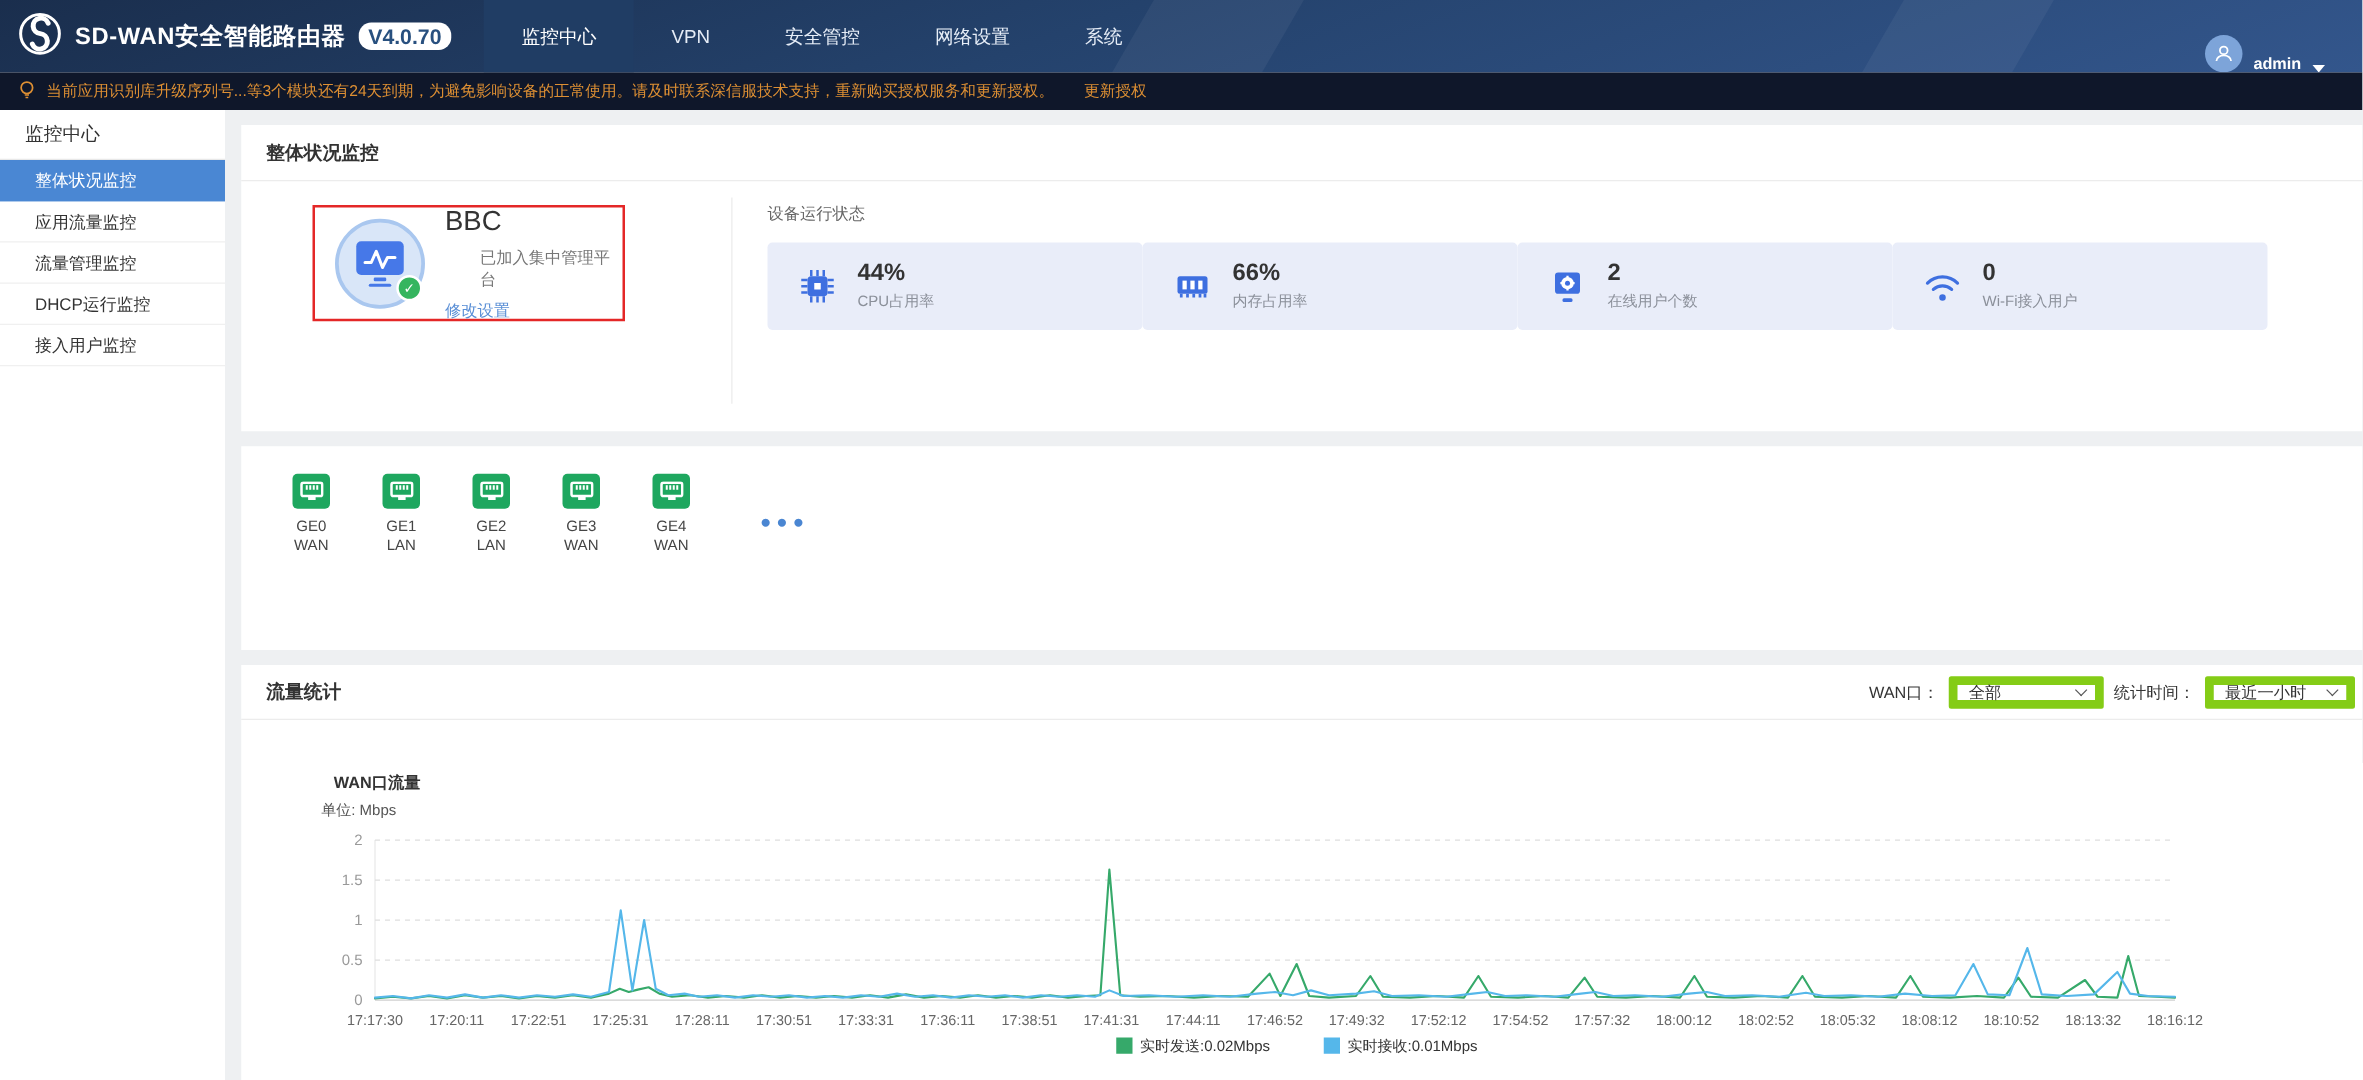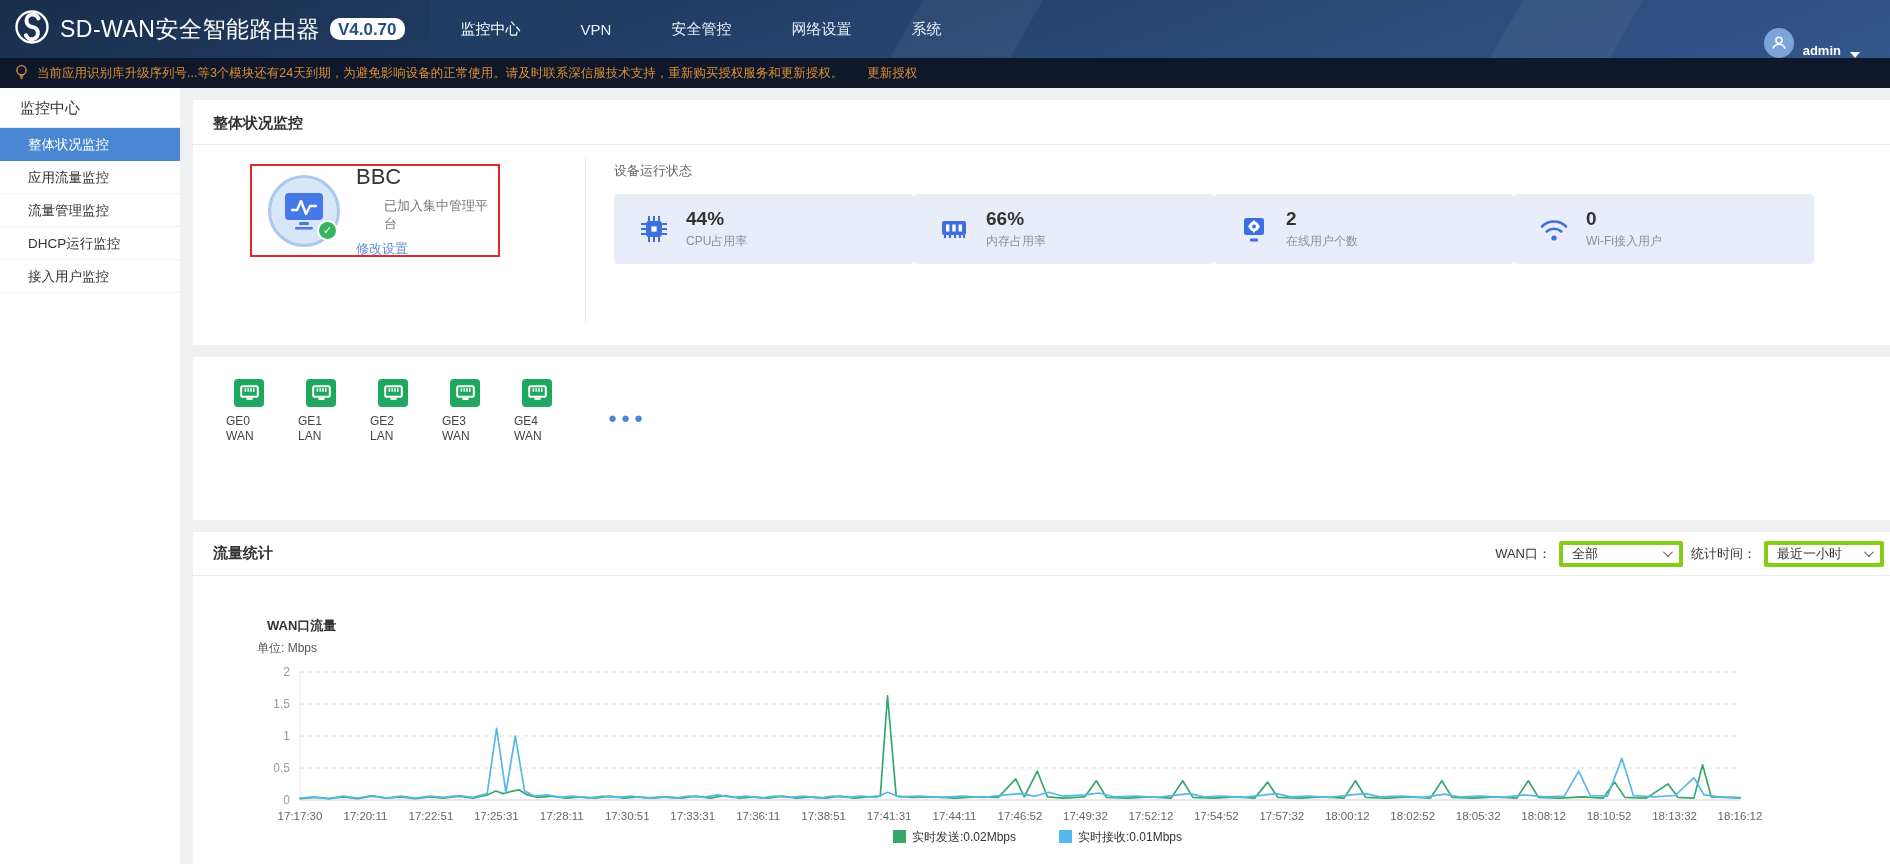--- a/index.html
+++ b/index.html
@@ -6,21 +6,21 @@
   html,body { width:1890px; height:864px; overflow:hidden; }
   body { position:relative; font-family:"Liberation Sans","DejaVu Sans",sans-serif; background:#eef0f2; }
 
   
   .navbar { position:absolute; top:0; left:0; right:0; height:58px;
     background:linear-gradient(160deg,#1a2e4d 0%,#24426c 45%,#33568c 100%);
     display:flex; align-items:stretch; color:#fff; overflow:hidden; }
   .nav-streak { position:absolute; top:-20px; width:120px; height:120px;
     background:rgba(255,255,255,0.05); transform:skewX(-30deg); pointer-events:none; }
   .brand { display:flex; align-items:center; gap:10px; padding:0 26px 0 14px; }
-  .brand-title { font-size:23px; font-weight:400; letter-spacing:.5px; white-space:nowrap; }
+  .brand-title { font-size:19px; font-weight:700; letter-spacing:.5px; white-space:nowrap; }
   .version-badge { background:#fff; color:#28507f; font-size:17px; font-weight:bold;
     border-radius:10px; padding:2.5px 8px; line-height:1; }
   .nav-tabs { display:flex; align-items:stretch; }
   .nav-tab { padding:0 30px; display:flex; align-items:center; font-size:15px;
     color:#e6edf7; cursor:pointer; white-space:nowrap; }
   .nav-tab.active { background:#203d64; color:#fff; }
   .nav-user { margin-left:auto; display:flex; align-items:flex-end; gap:9px; padding-right:30px; cursor:pointer; }
   .avatar { width:30px; height:30px; border-radius:50%; background:#7da4d9;
     display:flex; align-items:center; justify-content:center; }
   .nav-user-name { font-size:13px; font-weight:bold; }
@@ -64,34 +64,34 @@
   .stats-title { font-size:13px; color:#666; margin-top:4px; }
   .stats-row { display:flex; margin-top:14px; }
   .stat-card { width:300px; height:70px; background:#e9edf9; border-radius:4px;
     display:flex; align-items:center; padding-left:24px; gap:16px; }
   .stat-icon { width:32px; height:32px; flex:none; display:flex; align-items:center; justify-content:center; }
   .stat-value { font-size:19px; font-weight:600; color:#333; }
   .stat-label { font-size:12px; color:#8b909a; margin-top:3px; }
 
   
   .ports-row { display:flex; align-items:flex-start; padding:22px 0 0 33px; gap:26px; }
-  .port { width:46px; text-align:left; }
+  .port { width:46px; text-align:center; }
   .port-icon { width:30px; height:28px; border-radius:4px; background:#1ea75f; margin:0 auto;
     display:flex; align-items:center; justify-content:center; }
   .port-name { font-size:12px; color:#444; margin-top:7px; line-height:15px; }
   .port-type { font-size:12px; color:#444; line-height:15px; }
   .ports-more { color:#4a86d2; font-size:15px; font-weight:bold; letter-spacing:4px;
     margin-left:22px; margin-top:30px; cursor:pointer; }
 
   
   .traffic-header { height:44px; border-bottom:1px solid #ececec; display:flex; align-items:center;
     padding:0 6px 0 20px; }
   .traffic-title { font-size:15px; font-weight:600; color:#333; }
   .traffic-controls { margin-left:auto; display:flex; align-items:center; gap:8px; font-size:13px; color:#333; }
-  .select-box { width:124px; height:26px; border:4px solid #84cc16; border-radius:2px; background:#fff;
+  .select-box { width:124px; height:26px; border:7px solid #84cc16; border-radius:2px; background:#fff;
     display:flex; align-items:center; padding:0 9px; font-size:13px; color:#333; cursor:pointer; }
   .chev { margin-left:auto; width:7px; height:7px; border-right:1.6px solid #555; border-bottom:1.6px solid #555;
     transform:rotate(45deg) translateY(-2px); }
   #traffic-chart { position:absolute; left:40px; top:78px; }
   svg text { font-family:"Liberation Sans","DejaVu Sans",sans-serif; }
 </style>
 </head>
 <body>
 
 <div class="navbar">

